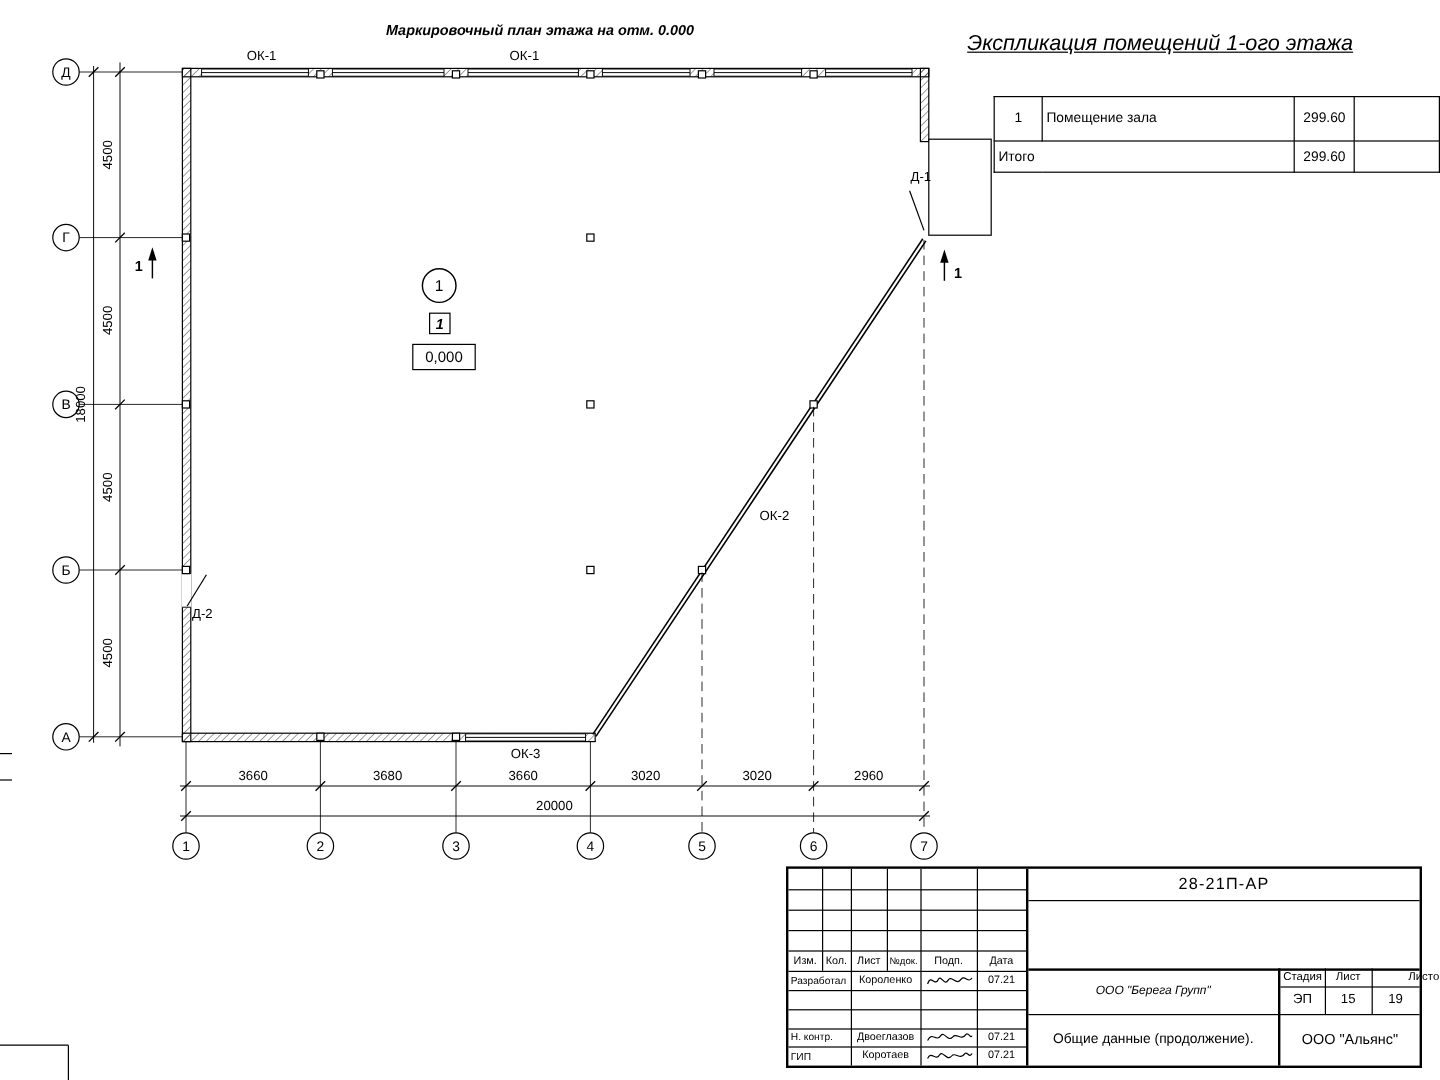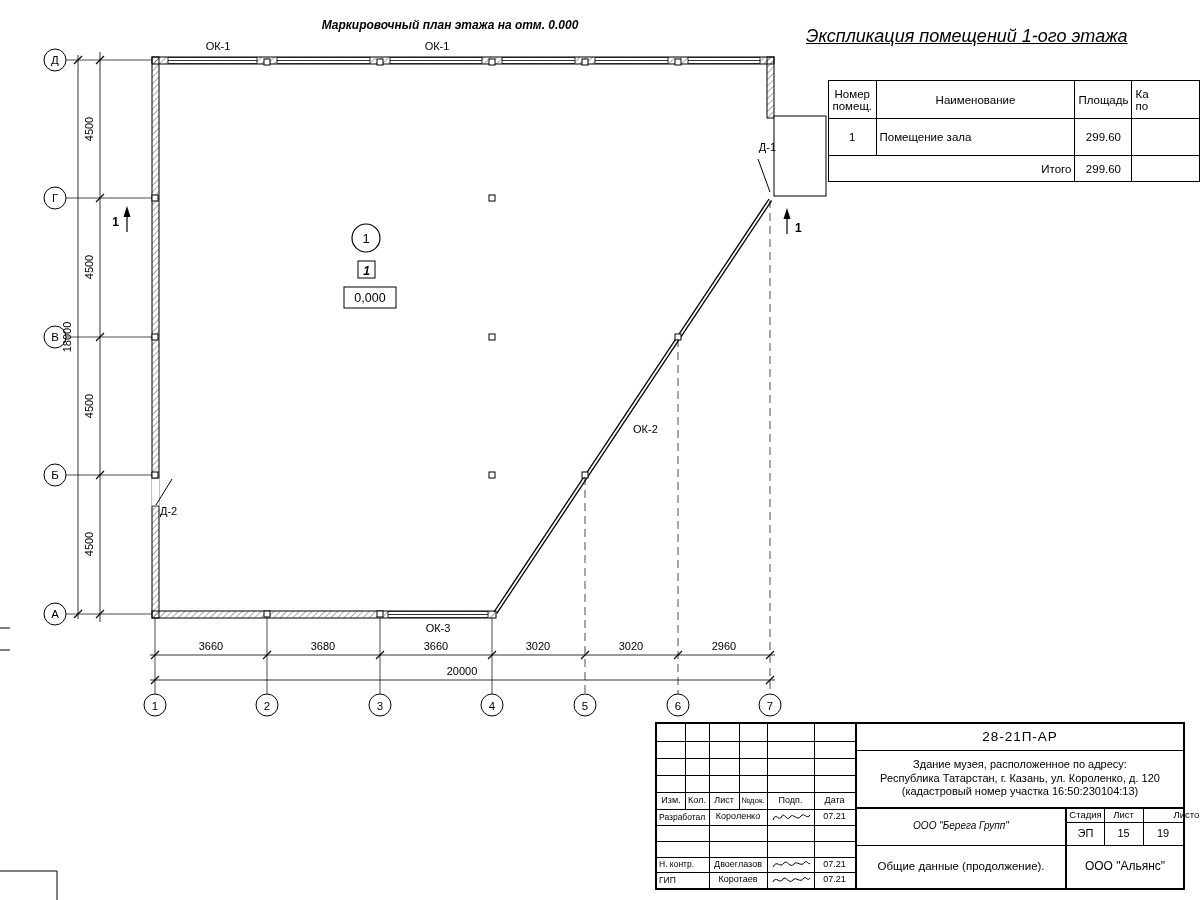--- a/index.html
+++ b/index.html
@@ -10,21 +10,21 @@
   .axis{font-size:11.5px}
   .lbl{font-size:11px}
   .big{font-size:13px}
   .plan-title{position:absolute;left:250px;top:18px;width:400px;text-align:center;
       font-size:12px;font-weight:bold;font-style:italic;white-space:nowrap}
   .expl-title{position:absolute;left:806px;top:26px;font-size:18px;font-weight:normal;
       font-style:italic;text-decoration:underline;white-space:nowrap}
   table.expl{position:absolute;left:828px;top:80px;border-collapse:collapse;table-layout:fixed}
   table.expl td{border:1px solid #000;font-size:11.5px;padding:0 3px;vertical-align:middle;overflow:hidden}
   table.expl tr.h td{text-align:center}
-  .c{text-align:center}.l{text-align:left}.r{text-align:right;padding-right:8px}
+  .c{text-align:center}.l{text-align:left}.r{text-align:left;padding-right:8px}
   .tb{position:absolute;left:655px;top:722px;width:526px;height:164px;border:2px solid #000;background:#fff}
   .tb .ln{position:absolute;background:#000}
   .tb .cell{position:absolute;display:flex;align-items:center;justify-content:center;
       text-align:left;overflow:hidden;line-height:1.25}
   .it{font-style:italic}
 </style>
 </head>
 <body>
 
 <div>
@@ -229,32 +229,20 @@
   </svg>
 
   <table class="expl">
     <colgroup>
         <col style="width:48px">
         <col style="width:252px">
         <col style="width:52px">
         <col style="width:90px">
       </colgroup>
     <tbody>
-        <tr class="h" style="height:38px">
-      <td>
-        <div>Номер</div>
-        <div>помещ.</div>
-      </td>
-      <td>Наименование</td>
-      <td>Площадь</td>
-      <td style="text-align:left">
-        <div>Ка</div>
-        <div>по</div>
-      </td>
-    </tr>
     <tr style="height:37px">
       <td class="c">1</td>
       <td class="l">Помещение зала</td>
       <td class="c">299.60</td>
       <td></td>
     </tr>
     <tr style="height:26px">
       <td class="r" colspan="2">Итого</td>
       <td class="c">299.60</td>
       <td></td>
@@ -315,25 +303,20 @@
     <div class="cell" style="left:2px;top:148px;width:50px;height:16px;font-size:8.5px;justify-content:flex-start">ГИП</div>
     <div class="cell" style="left:52px;top:148px;width:58px;height:16px;font-size:9px">Коротаев</div>
     <div class="cell" style="left:110px;top:147px;width:47px;height:17px">
       <svg width="42" height="14">
           <path d="M3 9 C6 2 10 12 13 6 C16 2 19 12 23 7 C26 3 30 11 34 5 C36 3 38 9 40 5" stroke="#000" fill="none" stroke-width="1"></path>
         </svg>
     </div>
     <div class="cell" style="left:157px;top:148px;width:41px;height:16px;font-size:9px">07.21</div>
 
     <div class="cell" style="left:200px;top:0;width:326px;height:26px;font-size:13.5px;letter-spacing:1px">28-21П-АР</div>
-    <div class="cell" style="left:200px;top:26px;width:326px;height:57px;flex-direction:column;font-size:11px">
-      <div>Здание музея, расположенное по адресу:</div>
-      <div>Республика Татарстан, г. Казань, ул. Короленко, д. 120</div>
-      <div>(кадастровый номер участка 16:50:230104:13)</div>
-    </div>
     <div class="cell it" style="left:200px;top:83px;width:208px;height:38px;font-size:10px">ООО "Берега Групп"</div>
     <div class="cell" style="left:410px;top:83px;width:37px;height:15px;font-size:9.5px">Стадия</div>
     <div class="cell" style="left:447px;top:83px;width:39px;height:15px;font-size:9.5px">Лист</div>
     <div class="cell" style="left:512px;top:83px;width:40px;height:15px;font-size:9.5px">Листов</div>
     <div class="cell" style="left:410px;top:98px;width:37px;height:23px;font-size:11px">ЭП</div>
     <div class="cell" style="left:447px;top:98px;width:39px;height:23px;font-size:11px">15</div>
     <div class="cell" style="left:486px;top:98px;width:40px;height:23px;font-size:11px">19</div>
     <div class="cell" style="left:200px;top:121px;width:208px;height:43px;font-size:11.5px">Общие данные (продолжение).</div>
     <div class="cell" style="left:410px;top:121px;width:116px;height:43px;font-size:12px">ООО "Альянс"</div>
   </div>

